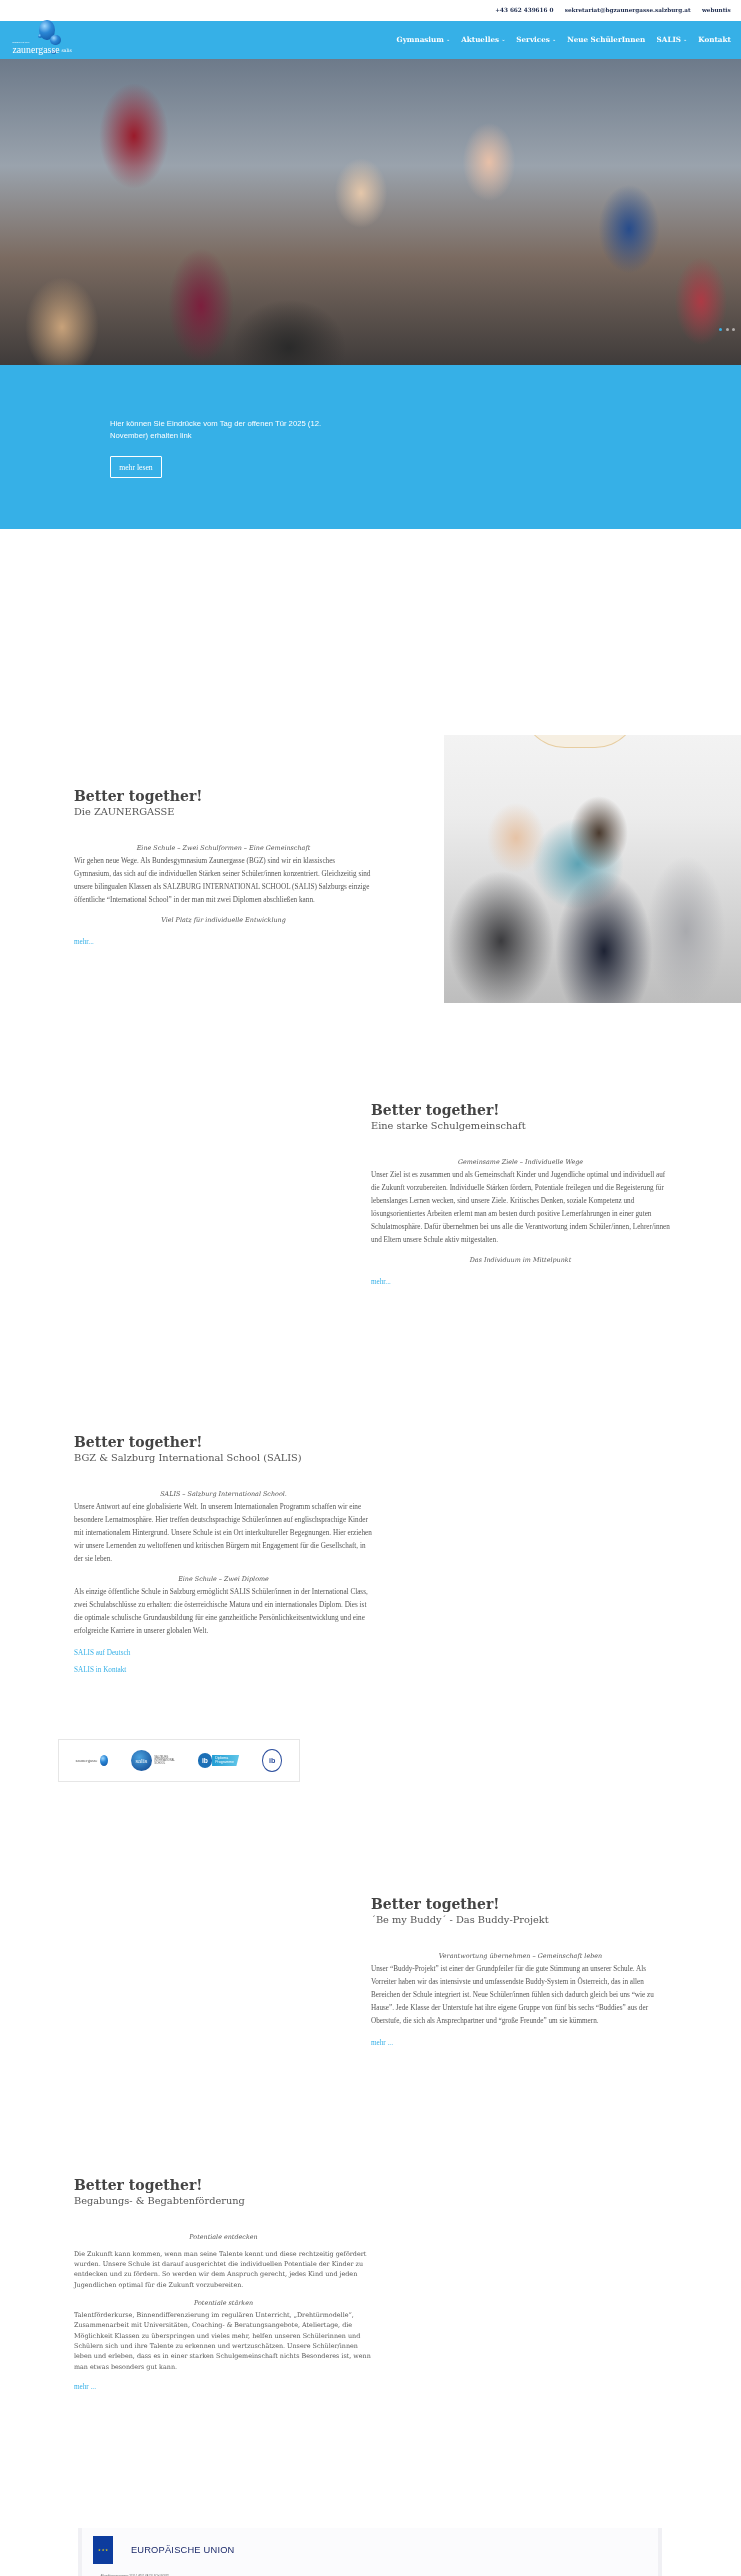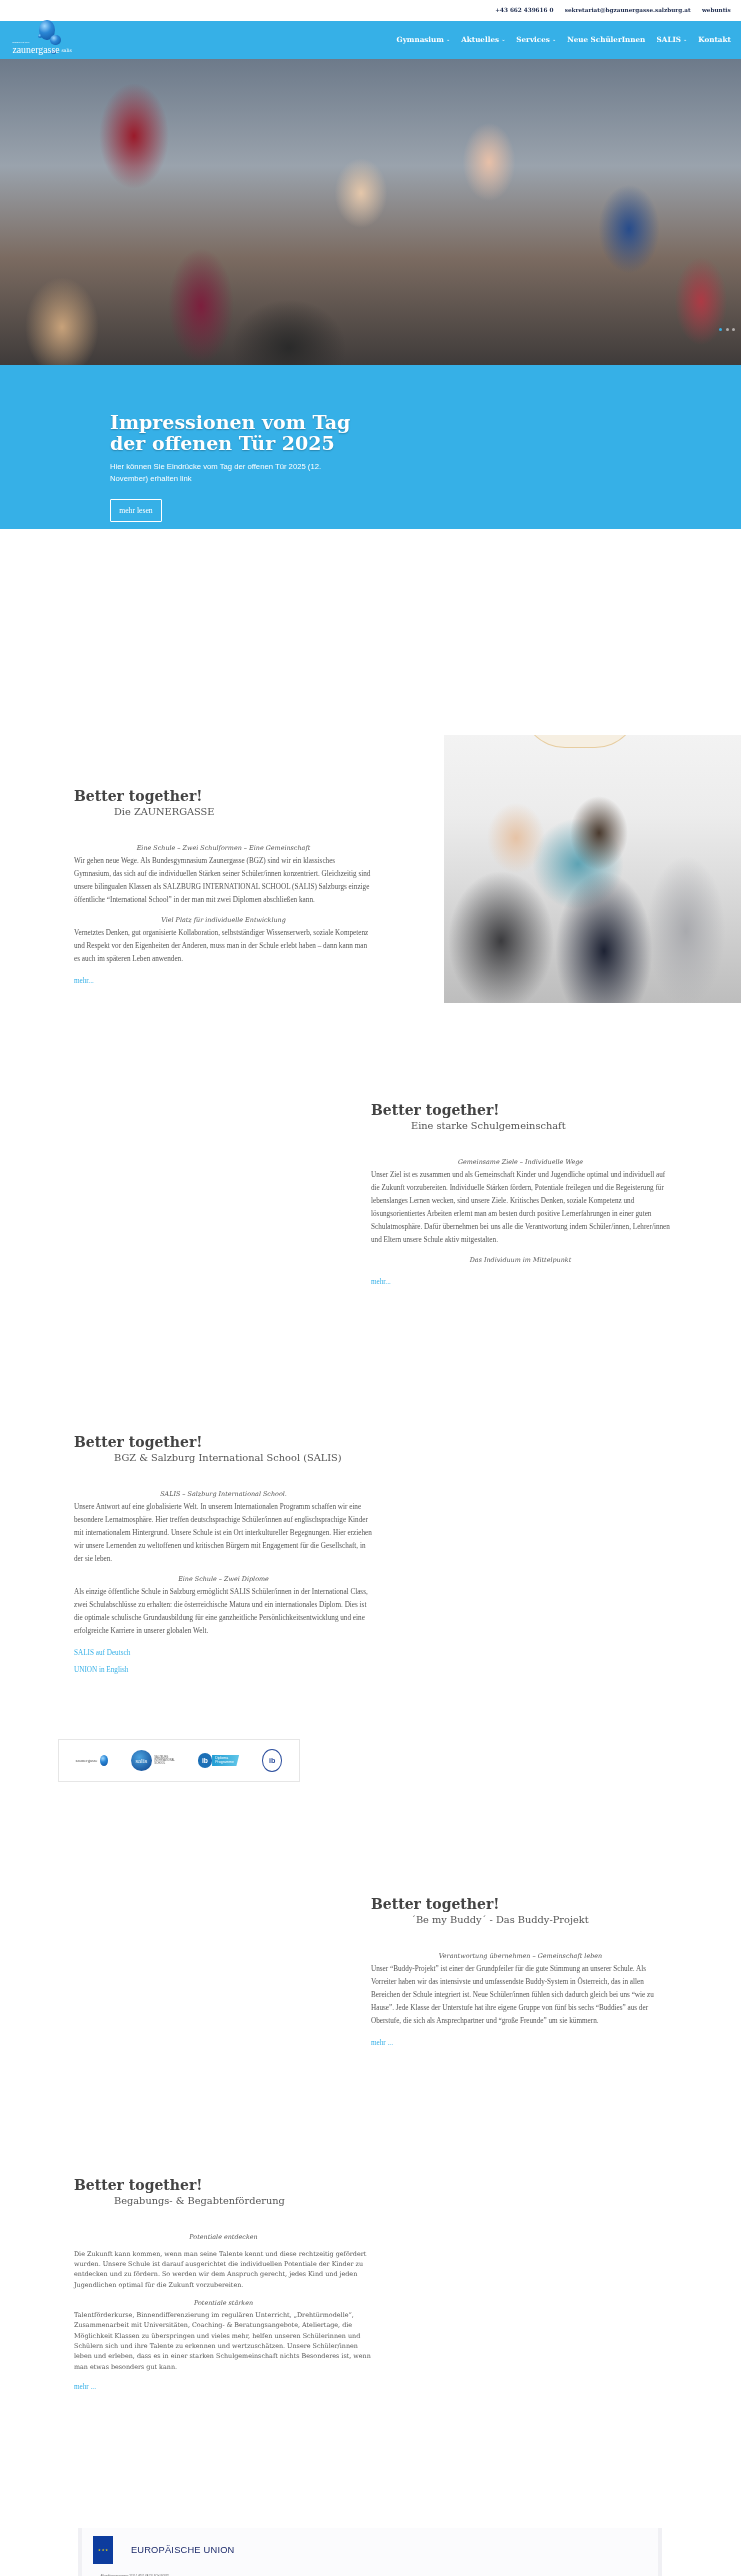--- a/index.html
+++ b/index.html
@@ -41,21 +41,21 @@
 
   .hero-caption { background: #36b0e7; height: 164px; padding: 47px 0 0 110px; color: #fff; }
   .hero-caption h1 { font-size: 19px; line-height: 21.6px; font-weight: bold; width: 247px; text-shadow: 0 0.5px 1.5px rgba(0,0,0,0.25); font-family: "DejaVu Serif", serif; }
   .hero-caption p { font-size: 6.7px; line-height: 12.4px; margin-top: 6.2px; width: 247px; font-family: Liberation Sans, sans-serif; font-size: 7.7px; }
   .btn-outline { display: inline-block; margin-top: 13.4px; border: 1px solid #fff; padding: 5.7px 8.2px; color: #fff; font-size: 7.7px; font-family: "Liberation Serif", serif; cursor: pointer; border-radius: 1px; }
 
   
   .sect { position: relative; }
   .txt { position: absolute; width: 299px; }
   .txt h2 { font-size: 14px; font-weight: bold; color: #444; font-family: "DejaVu Serif", serif; line-height: 16.5px; }
-  .txt h3 { font-size: 9.8px; color: #555; font-weight: normal; font-family: "DejaVu Serif", serif; margin-top: 1px; line-height: 13.4px; margin-left: 40px; }
+  .txt h3 { font-size: 9.8px; color: #555; font-weight: normal; font-family: "DejaVu Serif", serif; margin-top: 1px; line-height: 13.4px; }
   .txt .ital { font-style: italic; font-size: 6.4px; color: #555; margin-top: 23px; line-height: 13px; font-family: "DejaVu Serif", serif; text-align: center; }
   .txt .ital.second { margin-top: 7.2px; }
   .txt .body { font-size: 6.4px; line-height: 13px; color: #555; font-family: "Liberation Serif", serif; font-size: 7.2px; }
   .txt .link { color: #36b0e7; font-size: 7.2px; margin-top: 11.3px; display: inline-block; cursor: pointer; font-family: "Liberation Serif", serif; }
   .txt .body.dejavu { font-family: "DejaVu Serif", serif; font-size: 6.4px; line-height: 10.3px; }
 
   .photo { position: absolute; left: 444px; top: 0px; width: 298px; height: 268px; overflow: hidden;
     background:
       radial-gradient(ellipse 36px 44px at 72px 103px, #e6c3a6 0%, rgba(230,195,166,0) 80%),
       radial-gradient(ellipse 62px 82px at 57px 206px, #3b3b3e 0%, rgba(59,59,62,0) 85%),
@@ -130,34 +130,32 @@
 </div>
 
 <div class="hero">
   <div class="hero-dots">
     <span class="active"></span>
     <span></span>
     <span></span>
   </div>
 </div>
 <div class="hero-caption">
-  <h1>Impressionen vom Tag der offenen Tür 2025</h1>
   <p>Hier können Sie Eindrücke vom Tag der offenen Tür 2025 (12. November) erhalten link</p>
   <a class="btn-outline">mehr lesen</a>
 </div>
 
 <div class="sect" style="height:3076px;">
 
   <div class="txt" style="left:74px;top:259px;">
     <h2>Better together!</h2>
     <h3>Die ZAUNERGASSE</h3>
     <div class="ital">Eine Schule – Zwei Schulformen – Eine Gemeinschaft</div>
     <div class="body">Wir gehen neue Wege. Als Bundesgymnasium Zaunergasse (BGZ) sind wir ein klassisches Gymnasium, das sich auf die individuellen Stärken seiner Schüler/innen konzentriert. Gleichzeitig sind unsere bilingualen Klassen als SALZBURG INTERNATIONAL SCHOOL (SALIS) Salzburgs einzige öffentliche “International School” in der man mit zwei Diplomen abschließen kann.</div>
     <div class="ital second">Viel Platz für individuelle Entwicklung</div>
-    <div class="body">Vernetztes Denken, gut organisierte Kollaboration, selbstständiger Wissenserwerb, soziale Kompetenz und Respekt vor den Eigenheiten der Anderen, muss man in der Schule erlebt haben – dann kann man es auch im späteren Leben anwenden.</div>
     <a class="link">mehr...</a>
   </div>
   <div class="photo" style="top:206px;">
     <div class="clock"></div>
   </div>
 
   <div class="txt" style="left:371px;top:573px;">
     <h2>Better together!</h2>
     <h3>Eine starke Schulgemeinschaft</h3>
     <div class="ital">Gemeinsame Ziele – Individuelle Wege</div>
@@ -167,21 +165,21 @@
   </div>
 
   <div class="txt" style="left:74px;top:905px;">
     <h2>Better together!</h2>
     <h3>BGZ &amp; Salzburg International School (SALIS)</h3>
     <div class="ital">SALIS – Salzburg International School.</div>
     <div class="body">Unsere Antwort auf eine globalisierte Welt. In unserem Internationalen Programm schaffen wir eine besondere Lernatmosphäre. Hier treffen deutschsprachige Schüler/innen auf englischsprachige Kinder mit internationalem Hintergrund. Unsere Schule ist ein Ort interkultureller Begegnungen. Hier erziehen wir unsere Lernenden zu weltoffenen und kritischen Bürgern mit Engagement für die Gesellschaft, in der sie leben.</div>
     <div class="ital second">Eine Schule – Zwei Diplome</div>
     <div class="body">Als einzige öffentliche Schule in Salzburg ermöglicht SALIS Schüler/innen in der International Class, zwei Schulabschlüsse zu erhalten: die österreichische Matura und ein internationales Diplom. Dies ist die optimale schulische Grundausbildung für eine ganzheitliche Persönlichkeitsentwicklung und eine erfolgreiche Karriere in unserer globalen Welt.</div>
     <a class="link">SALIS auf Deutsch</a><br>
-    <a class="link" style="margin-top:9.3px;">UNION in English</a>
+    <a class="link" style="margin-top:9.3px;">SALIS in Kontakt</a>
   </div>
 
   <div class="txt" style="left:371px;top:1367px;">
     <h2>Better together!</h2>
     <h3>´Be my Buddy´ - Das Buddy-Projekt</h3>
     <div class="ital">Verantwortung übernehmen – Gemeinschaft leben</div>
     <div class="body">Unser “Buddy-Projekt” ist einer der Grundpfeiler für die gute Stimmung an unserer Schule. Als Vorreiter haben wir das intensivste und umfassendste Buddy-System in Österreich, das in allen Bereichen der Schule integriert ist. Neue Schüler/innen fühlen sich dadurch gleich bei uns “wie zu Hause”. Jede Klasse der Unterstufe hat ihre eigene Gruppe von fünf bis sechs “Buddies” aus der Oberstufe, die sich als Ansprechpartner und “große Freunde” um sie kümmern.</div>
     <a class="link">mehr ...</a>
   </div>
 

